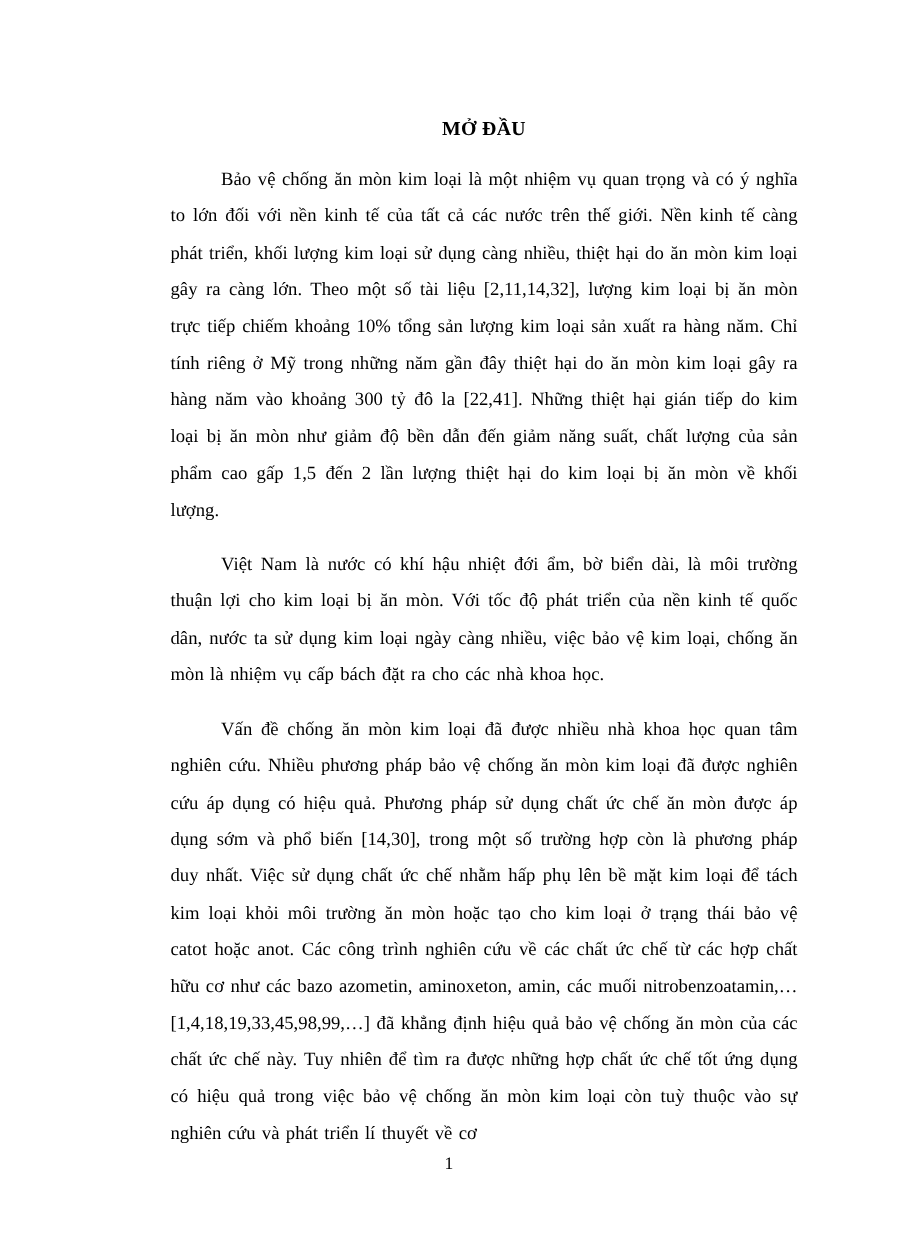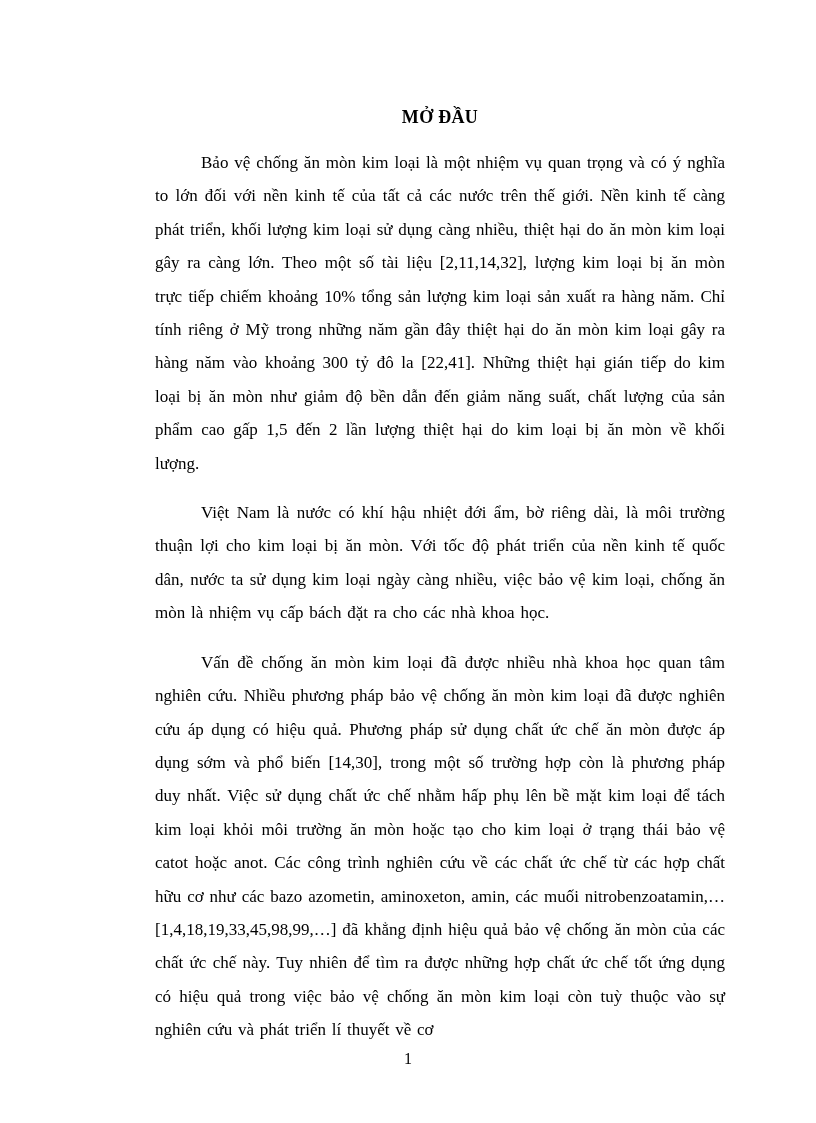--- a/index.html
+++ b/index.html
@@ -54,17 +54,17 @@
     font-size: 16px;
   }
 </style>
 </head>
 <body>
 
 <div class="page">
   <div class="content">
     <h1 class="doc-title">MỞ ĐẦU</h1>
     <p class="para">Bảo vệ chống ăn mòn kim loại là một nhiệm vụ quan trọng và có ý nghĩa to lớn đối với nền kinh tế của tất cả các nước trên thế giới. Nền kinh tế càng phát triển, khối lượng kim loại sử dụng càng nhiều, thiệt hại do ăn mòn kim loại gây ra càng lớn. Theo một số tài liệu [2,11,14,32], lượng kim loại bị ăn mòn trực tiếp chiếm khoảng 10% tổng sản lượng kim loại sản xuất ra hàng năm. Chỉ tính riêng ở Mỹ trong những năm gần đây thiệt hại do ăn mòn kim loại gây ra hàng năm vào khoảng 300 tỷ đô la [22,41]. Những thiệt hại gián tiếp do kim loại bị ăn mòn như giảm độ bền dẫn đến giảm năng suất, chất lượng của sản phẩm cao gấp 1,5 đến 2 lần lượng thiệt hại do kim loại bị ăn mòn về khối lượng.</p>
-    <p class="para">Việt Nam là nước có khí hậu nhiệt đới ẩm, bờ riêng dài, là môi trường thuận lợi cho kim loại bị ăn mòn. Với tốc độ phát triển của nền kinh tế quốc dân, nước ta sử dụng kim loại ngày càng nhiều, việc bảo vệ kim loại, chống ăn mòn là nhiệm vụ cấp bách đặt ra cho các nhà khoa học.</p>
+    <p class="para">Việt Nam là nước có khí hậu nhiệt đới ẩm, bờ biển dài, là môi trường thuận lợi cho kim loại bị ăn mòn. Với tốc độ phát triển của nền kinh tế quốc dân, nước ta sử dụng kim loại ngày càng nhiều, việc bảo vệ kim loại, chống ăn mòn là nhiệm vụ cấp bách đặt ra cho các nhà khoa học.</p>
     <p class="para">Vấn đề chống ăn mòn kim loại đã được nhiều nhà khoa học quan tâm nghiên cứu. Nhiều phương pháp bảo vệ chống ăn mòn kim loại đã được nghiên cứu áp dụng có hiệu quả. Phương pháp sử dụng chất ức chế ăn mòn được áp dụng sớm và phổ biến [14,30], trong một số trường hợp còn là phương pháp duy nhất. Việc sử dụng chất ức chế nhằm hấp phụ lên bề mặt kim loại để tách kim loại khỏi môi trường ăn mòn hoặc tạo cho kim loại ở trạng thái bảo vệ catot hoặc anot. Các công trình nghiên cứu về các chất ức chế từ các hợp chất hữu cơ như các bazo azometin, aminoxeton, amin, các muối nitrobenzoatamin,…[1,4,18,19,33,45,98,99,…] đã khẳng định hiệu quả bảo vệ chống ăn mòn của các chất ức chế này. Tuy nhiên để tìm ra được những hợp chất ức chế tốt ứng dụng có hiệu quả trong việc bảo vệ chống ăn mòn kim loại còn tuỳ thuộc vào sự nghiên cứu và phát triển lí thuyết về cơ</p>
   </div>
   <div class="page-number">1</div>
 </div>
 
 </body></html>

